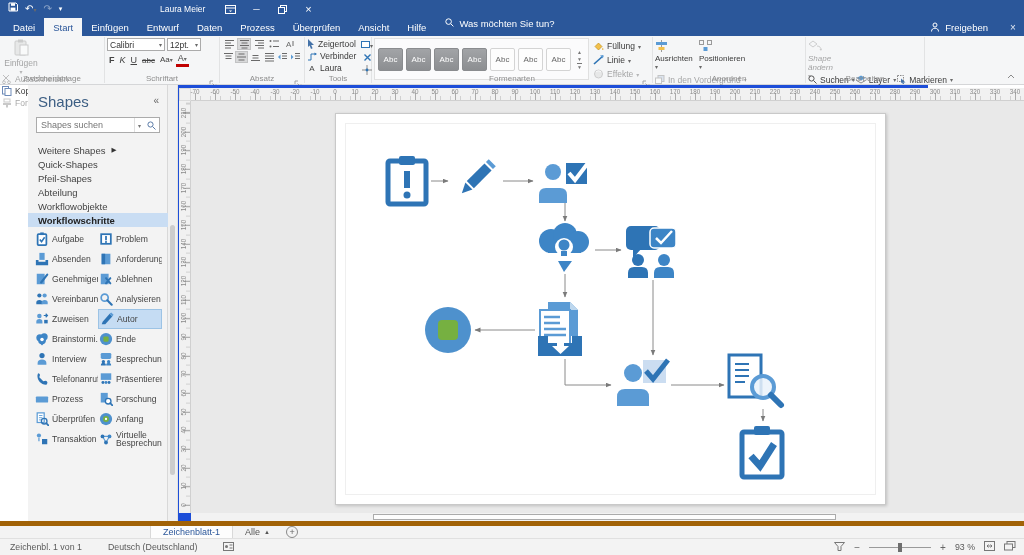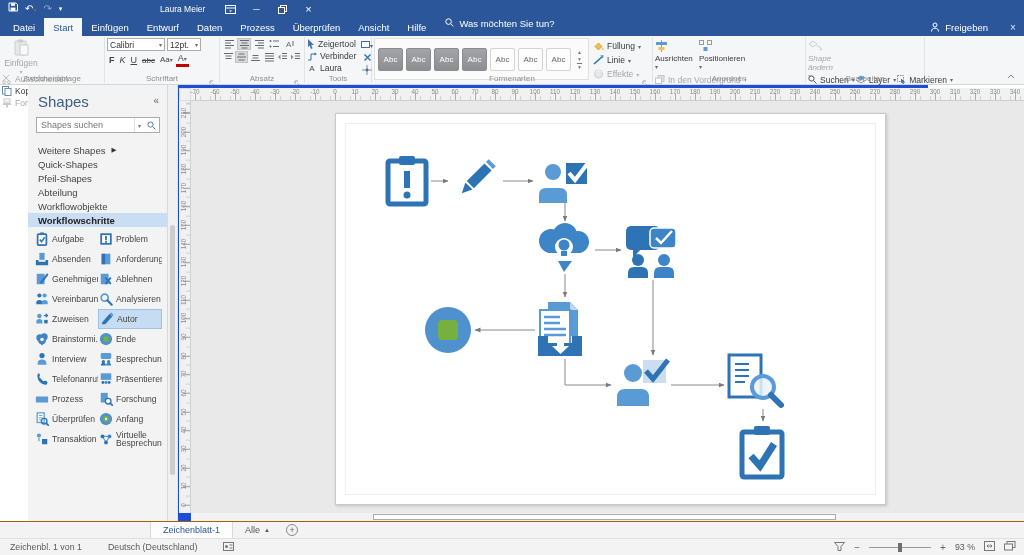--- a/index.html
+++ b/index.html
@@ -84,21 +84,21 @@
   #pagemargin{position:absolute;left:154px;top:22px;width:531px;height:372px;border:1px solid #EFEFEF;}
   #diagram{position:absolute;left:0;top:0;}
   
   #hscroll{position:absolute;left:163px;top:428px;width:845px;height:8px;background:#F2F2F2;}
   .hthumb{position:absolute;left:182px;top:1px;width:463px;height:6px;background:#FDFDFD;border:1px solid #ABABAB;}
   #vscroll{position:absolute;left:1008px;top:0;width:16px;height:436px;background:#F2F2F2;border-left:1px solid #E4E4E4;}
   .varr{position:absolute;left:0;top:0;width:16px;height:14px;display:flex;align-items:center;justify-content:center;font-size:6px;color:#8A8A8A;}
   .vthumb{position:absolute;left:2px;top:120px;width:11px;height:300px;background:#FDFDFD;border:1px solid #ABABAB;}
 
   
-  #sheetbar{position:absolute;left:0;top:521px;width:1024px;height:17px;background:#F3F3F3;border-top:1px solid #a16207;display:flex;align-items:center;font-size:9px;color:#555;}
+  #sheetbar{position:absolute;left:0;top:521px;width:1024px;height:17px;background:#F3F3F3;border-top:5px solid #a16207;display:flex;align-items:center;font-size:9px;color:#555;}
   .sheettab{margin-left:150px;padding:0 12px;height:100%;display:flex;align-items:center;color:#2B579A;background:#FDFDFD;border-right:1px solid #D9D9D9;border-left:1px solid #D9D9D9;}
   .alle{display:flex;align-items:center;gap:4px;padding:0 12px;color:#555;}
   .alle .ua{font-size:6px;color:#555;}
   .addsheet{width:12px;height:12px;border:1px solid #8A8A8A;border-radius:50%;display:flex;align-items:center;justify-content:center;font-size:9px;color:#666;line-height:10px;margin-left:4px;}
 
   
   #statusbar{position:absolute;left:0;top:538px;width:1024px;height:17px;background:#F3F3F3;border-top:1px solid #E0E0E0;display:flex;align-items:center;font-size:8.8px;color:#5A5A5A;}
   #statusbar .lt{display:flex;align-items:center;gap:26px;padding-left:10px;}
   #statusbar .rt{margin-left:auto;display:flex;align-items:center;gap:9px;padding-right:8px;}
   .ztrack{position:relative;width:62px;height:1px;background:#9A9A9A;}

